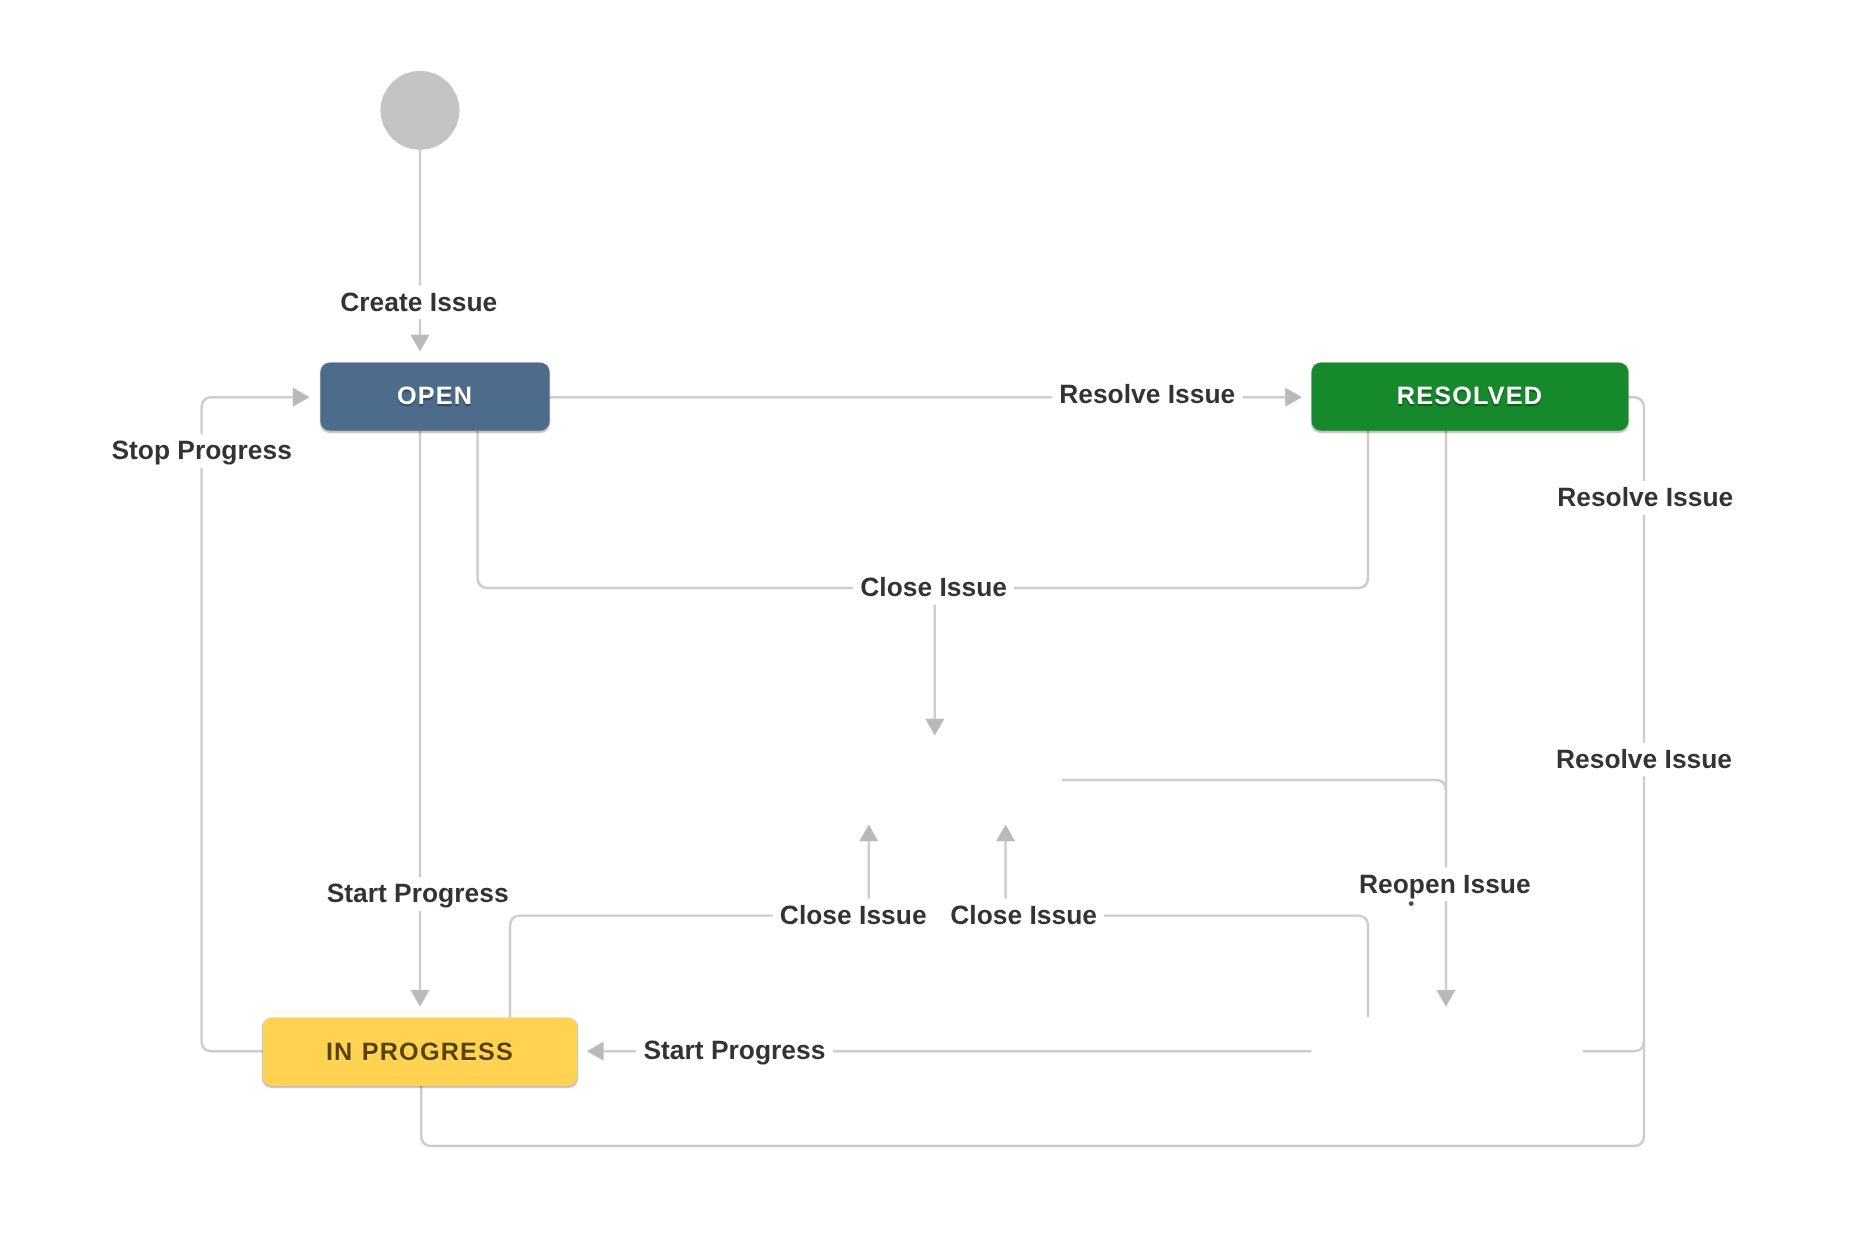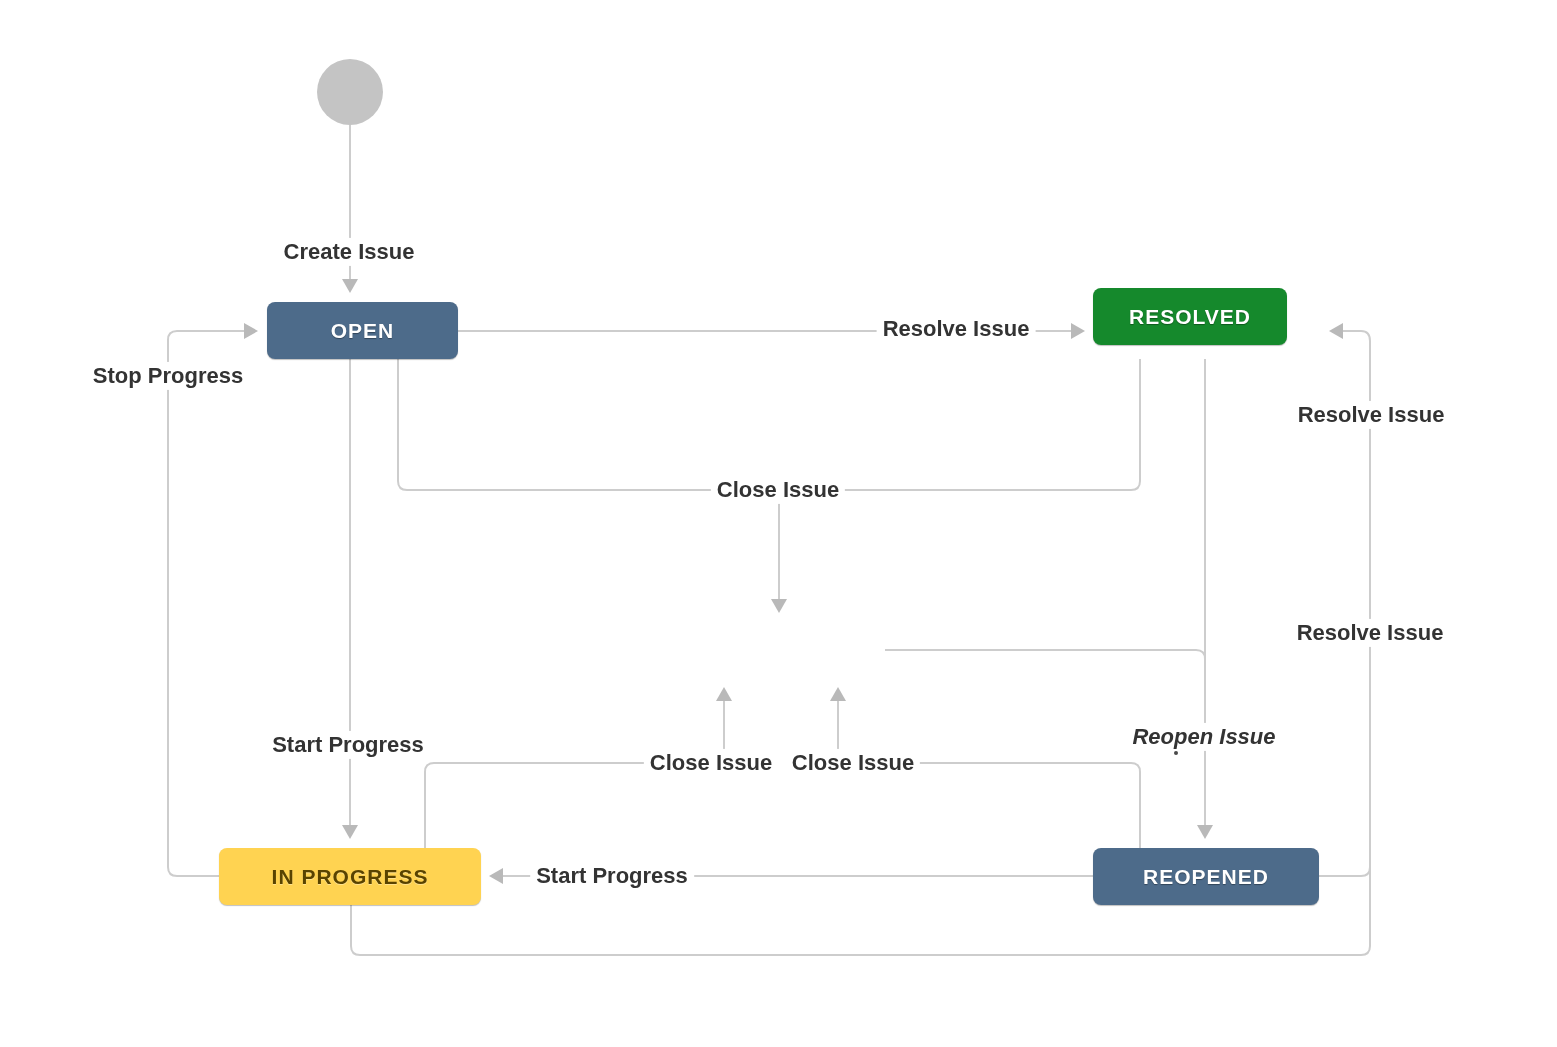--- a/index.html
+++ b/index.html
@@ -21,21 +21,21 @@
     position:absolute;display:flex;align-items:center;justify-content:center;
     border-radius:8px;
     font-weight:bold;font-size:21px;letter-spacing:1px;line-height:1;
     color:#ffffff;text-shadow:0 1px 1px rgba(0,0,0,.35);
     box-shadow:0 1px 1px rgba(0,0,0,.25);
   }
   .node--blue{background:#4d6b8a;}
   .node--green{background:#15892c;}
   .node--yellow{background:#ffd351;color:#594300;text-shadow:0 1px 0 rgba(255,255,255,.35);align-items:center;}
   .node--open{left:267px;top:302px;width:191px;height:57px;}
-  .node--resolved{left:1093px;top:288px;width:194px;height:57px;}
+  .node--resolved{left:1093px;top:302px;width:264px;height:57px;}
   .node--closed{left:681px;top:621px;width:196px;height:58px;}
   .node--inprogress{left:219px;top:848px;width:262px;height:57px;}
   .node--reopened{left:1093px;top:848px;width:226px;height:57px;}
   .edge-label{
     position:absolute;transform:translate(-50%,-50%);
     background:#ffffff;padding:2px 6px;white-space:nowrap;
     font-weight:bold;font-size:22px;line-height:1.1;color:#333333;
   }
   .stray-dot{
     position:absolute;left:1174px;top:751px;width:4px;height:4px;
@@ -109,31 +109,28 @@
 
   <div class="node node--blue node--open">
     <span>OPEN</span>
   </div>
   <div class="node node--green node--resolved">
     <span>RESOLVED</span>
   </div>
   <div class="node node--yellow node--inprogress">
     <span>IN PROGRESS</span>
   </div>
-  <div class="node node--blue node--reopened">
-    <span>REOPENED</span>
-  </div>
 
   <div class="edge-label" style="left:349px;top:252px;text-align:center;">Create Issue</div>
   <div class="edge-label" style="left:956px;top:329px;">Resolve Issue</div>
   <div class="edge-label" style="left:168px;top:376px;text-align:right;">Stop Progress</div>
   <div class="edge-label" style="left:778px;top:490px;">Close Issue</div>
   <div class="edge-label" style="left:348px;top:745px;">Start Progress</div>
   <div class="edge-label" style="left:711px;top:763px;">Close Issue</div>
   <div class="edge-label" style="left:853px;top:763px;">Close Issue</div>
-  <div class="edge-label" style="left:1204px;top:737px;font-style:italic;">Reopen Issue</div>
+  <div class="edge-label" style="left:1204px;top:737px;">Reopen Issue</div>
   <div class="edge-label" style="left:612px;top:876px;">Start Progress</div>
   <div class="edge-label" style="left:1371px;top:415px;">Resolve Issue</div>
   <div class="edge-label" style="left:1370px;top:633px;">Resolve Issue</div>
 
   <div class="stray-dot"></div>
 
 </div>
 
 </body></html>

